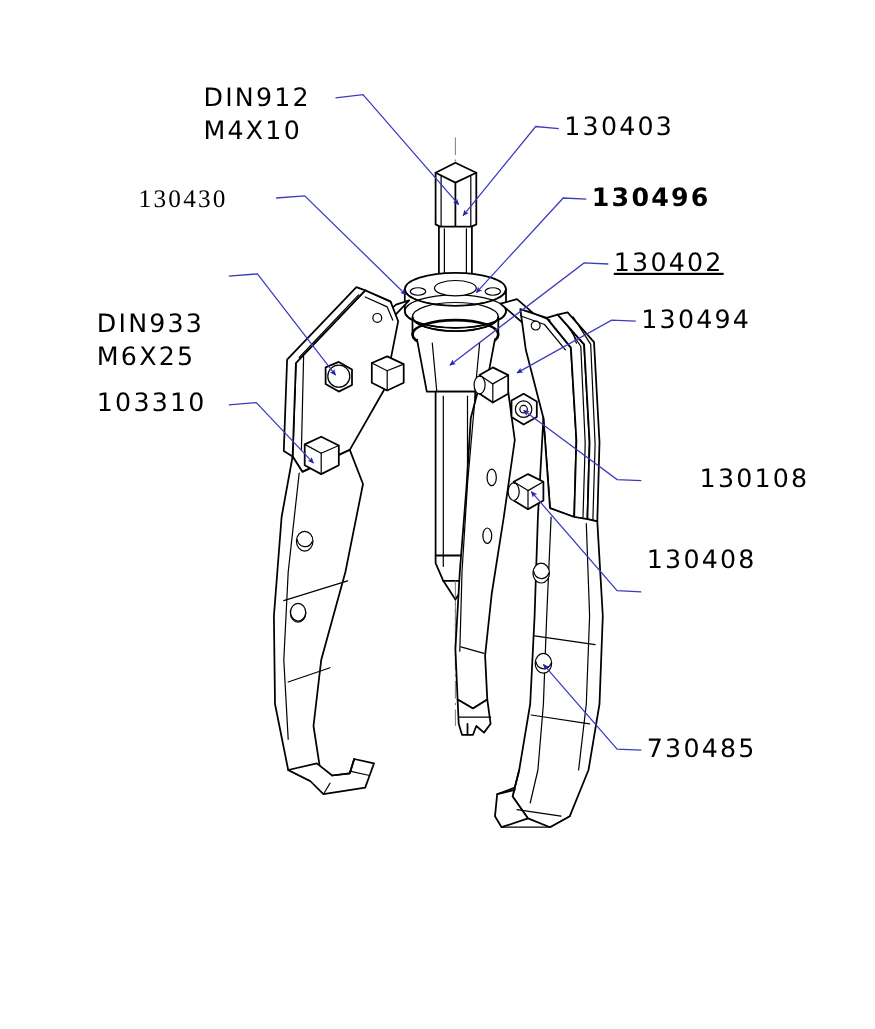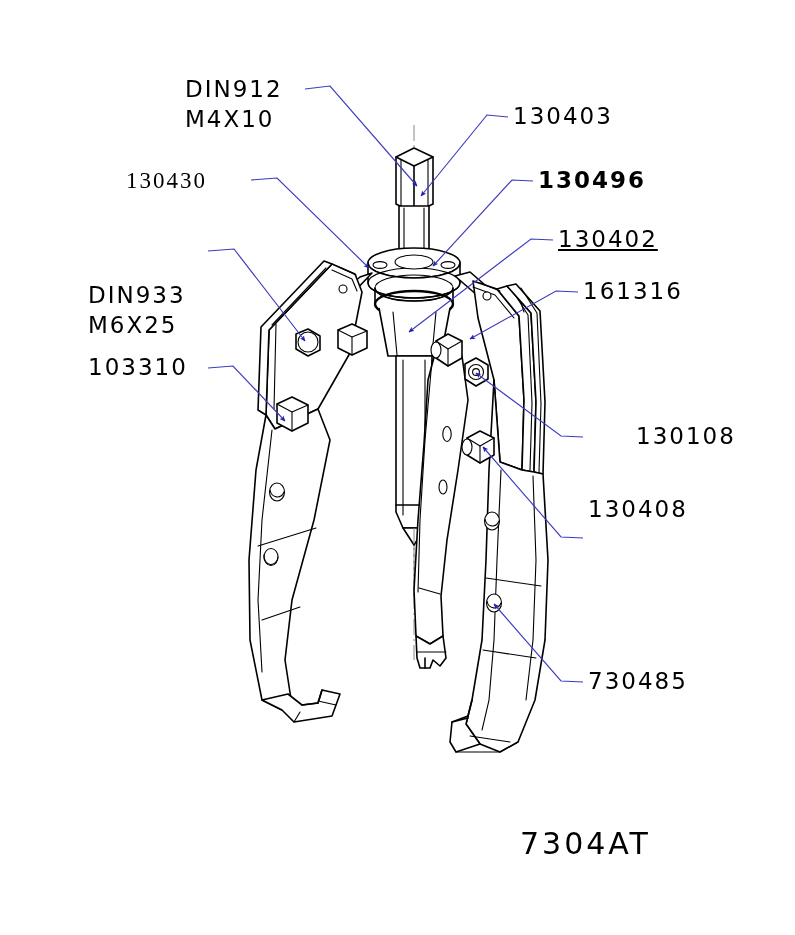--- a/index.html
+++ b/index.html
@@ -256,21 +256,20 @@
   </svg>
 
   <div id="labels">
       <div class="cad-label two-line lbl-left" style="left: 185px; top: 74px;"><div>DIN912</div><div>M4X10</div></div>
       <div class="cad-label lbl-left" style="left: 126px; top: 167px; font-family: Liberation Serif, serif;"><div>130430</div></div>
       <div class="cad-label two-line lbl-left" style="left: 88px; top: 247px; margin-top: 33px;"><div>DIN933</div><div>M6X25</div></div>
       <div class="cad-label lbl-left" style="left: 88px; top: 354px;"><div>103310</div></div>
       <div class="cad-label lbl-right" style="left: 513px; top: 103px;"><div>130403</div></div>
       <div class="cad-label lbl-right" style="left: 538px; top: 167px; font-weight: bold;"><div>130496</div></div>
       <div class="cad-label lbl-right" style="left: 558px; top: 226px; text-decoration: underline;"><div>130402</div></div>
-      <div class="cad-label lbl-right" style="left: 583px; top: 278px;"><div>161316</div></div>
+      <div class="cad-label lbl-right" style="left: 583px; top: 278px;"><div>130494</div></div>
       <div class="cad-label lbl-right" style="left: 588px; top: 423px; margin-left: 48px;"><div>130108</div></div>
       <div class="cad-label lbl-right" style="left: 588px; top: 496px;"><div>130408</div></div>
       <div class="cad-label lbl-right" style="left: 588px; top: 668px;"><div>730485</div></div>
     </div>
 
-  <div class="cad-title" style="left:520px; top:826px;">7304AT</div>
 
 </div>
 
 </body></html>

